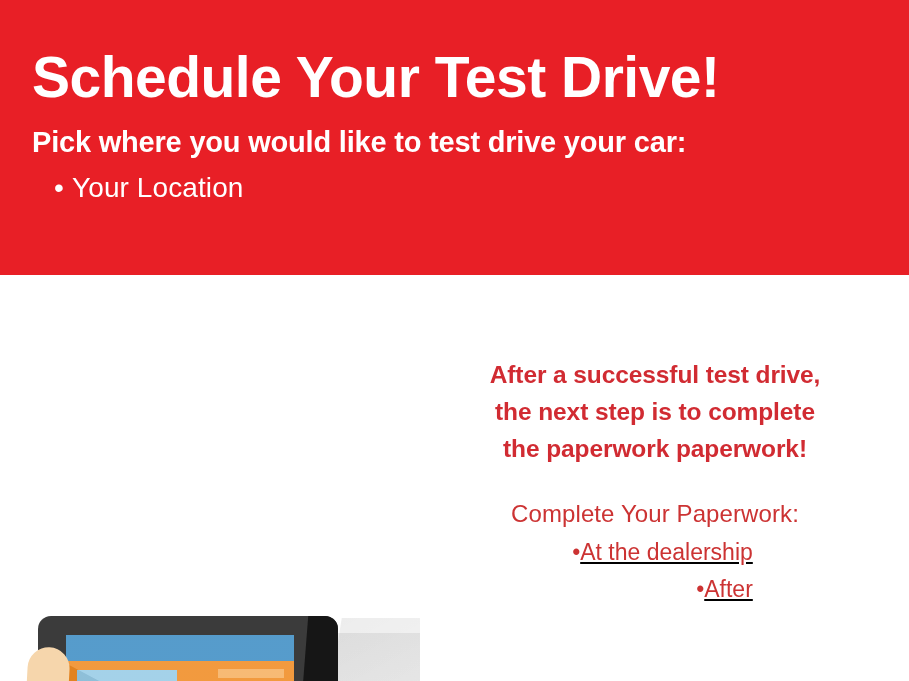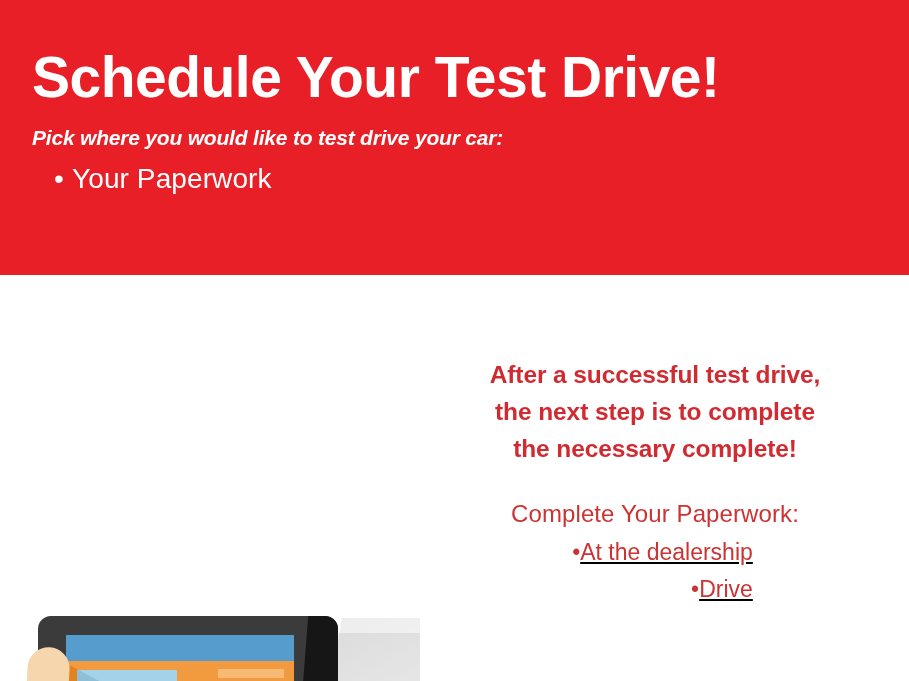--- a/index.html
+++ b/index.html
@@ -27,26 +27,25 @@
     font-size:57px;
     font-weight:bold;
     color:#ffffff;
     letter-spacing:-0.5px;
     line-height:1.05;
     white-space:nowrap;
     margin-top:26px;
   }
   .banner-sub {
     margin-top:18px;
-    font-size:21px;
+    font-size:29px;
     font-weight:bold;
     color:#ffffff;
     letter-spacing:-0.2px;
     white-space:nowrap;
-    font-style:italic;
   }
   .banner-list {
     margin-top:8px;
     list-style:none;
     padding-left:22px;
   }
   .banner-list li {
     font-size:28px;
     font-weight:normal;
     color:#ffffff;
@@ -219,21 +218,21 @@
 
 <div class="page">
 
   <div class="banner">
     <div class="banner-title">Schedule Your Test Drive!</div>
 
     <div class="banner-sub">Pick where you would like to test drive your car:</div>
 
     <ul class="banner-list">
       <li>
-        <span class="bullet">•</span><span>Your Paperwork</span>
+        <span class="bullet">•</span><span>Your Location</span>
       </li>
     </ul>
   </div>
 
   <div class="lower">
 
     <div class="illus">
 
       <div class="long-shadow"></div>
       <div class="shadow-soft"></div>
@@ -276,29 +275,29 @@
         <div class="thumb-shape"></div>
 
       </div>
 
     </div>
 
     <div class="right-col">
       <div class="right-head">
         <span class="ln">After a successful test drive,</span>
         <span class="ln">the next step is to complete</span>
-        <span class="ln">the necessary complete!</span>
+        <span class="ln">the paperwork paperwork!</span>
       </div>
 
       <div class="sub-head">Complete Your Paperwork:</div>
 
       <ul class="right-list">
         <li>
           <span class="bullet">•</span><span>At the dealership</span>
         </li>
         <li>
-          <span class="bullet">•</span><span>Drive</span>
+          <span class="bullet">•</span><span>After</span>
         </li>
       </ul>
     </div>
 
   </div>
 </div>
 
 </body></html>

